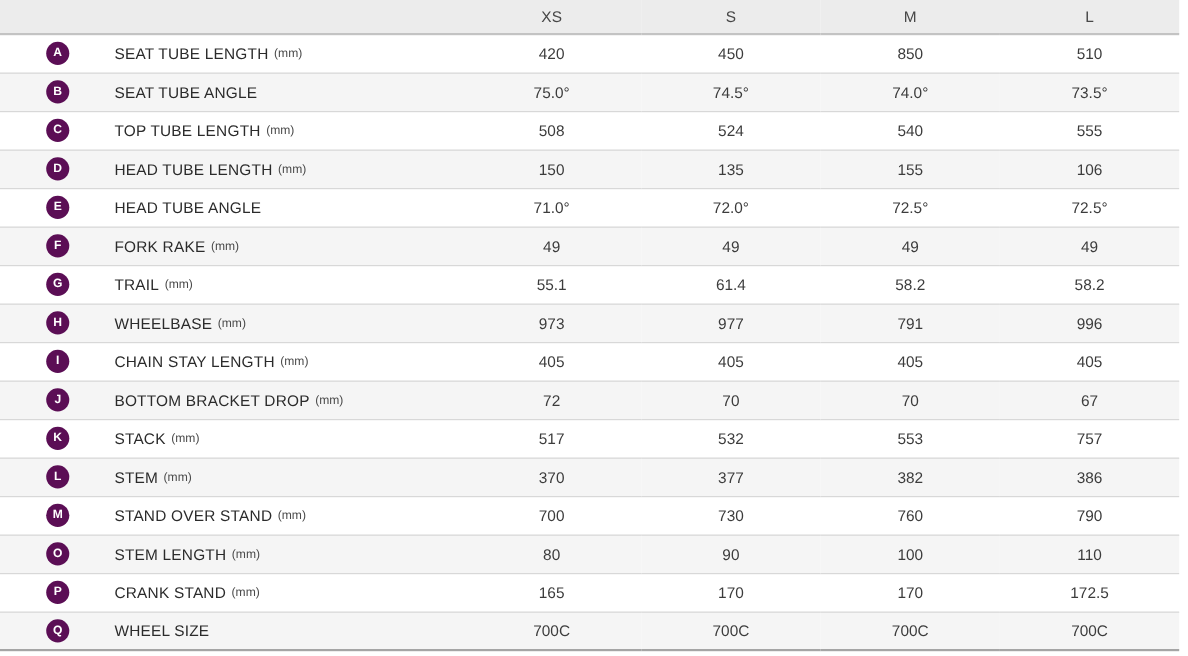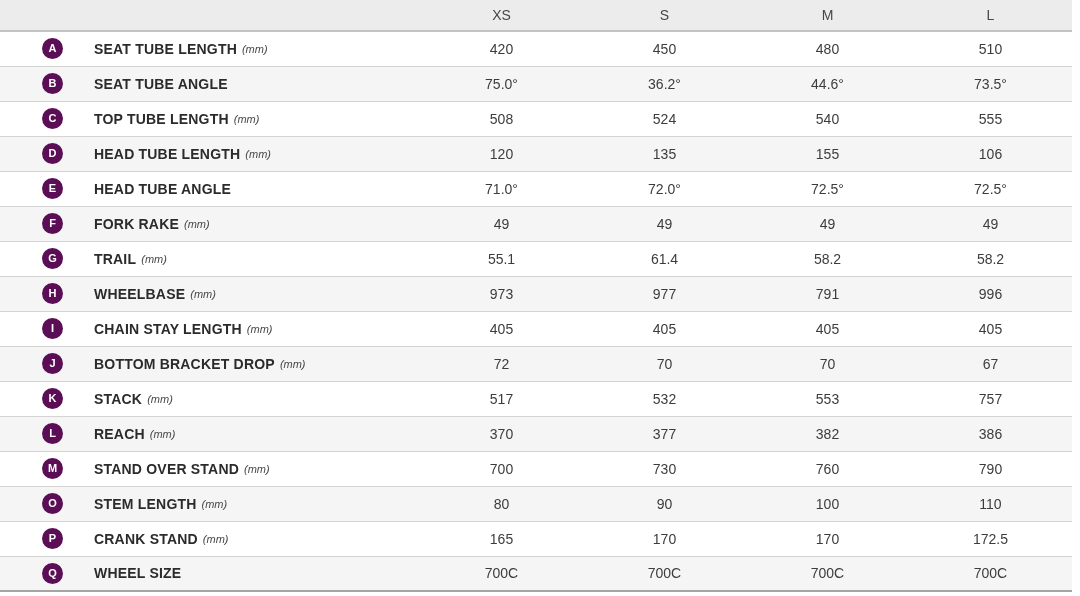--- a/index.html
+++ b/index.html
@@ -60,34 +60,33 @@
     background: #5b0e55;
     color: #ffffff;
     font-size: 11px;
     font-weight: 700;
     display: flex;
     align-items: center;
     justify-content: center;
     line-height: 1;
   }
   .spec-label {
-    margin-left: 31px;
+    margin-left: 41px;
     font-size: 14px;
-    font-weight: 700;
+    font-weight: 400;
     color: #2b2b2b;
     letter-spacing: 0.2px;
     white-space: nowrap;
   }
   .spec-unit {
     margin-left: 5px;
     font-size: 11px;
     font-weight: 400;
     color: #4a4a4a;
     white-space: nowrap;
-    font-style: italic;
   }
   td.value-cell {
     text-align: center;
     font-size: 14px;
     color: #3c3c3c;
   }
 </style>
 </head>
 <body>
 
@@ -113,35 +112,35 @@
   <tr>
     <td class="label-cell">
       <div class="label-wrap">
         <span class="letter-badge">A</span>
         <span class="spec-label">SEAT TUBE LENGTH</span>
         <span class="spec-unit">(mm)</span>
       </div>
     </td>
     <td class="value-cell">420</td>
     <td class="value-cell">450</td>
-    <td class="value-cell">480</td>
+    <td class="value-cell">850</td>
     <td class="value-cell">510</td>
   </tr>
 
   <tr>
     <td class="label-cell">
       <div class="label-wrap">
         <span class="letter-badge">B</span>
         <span class="spec-label">SEAT TUBE ANGLE</span>
         <span class="spec-unit"></span>
       </div>
     </td>
     <td class="value-cell">75.0°</td>
-    <td class="value-cell">36.2°</td>
-    <td class="value-cell">44.6°</td>
+    <td class="value-cell">74.5°</td>
+    <td class="value-cell">74.0°</td>
     <td class="value-cell">73.5°</td>
   </tr>
 
   <tr>
     <td class="label-cell">
       <div class="label-wrap">
         <span class="letter-badge">C</span>
         <span class="spec-label">TOP TUBE LENGTH</span>
         <span class="spec-unit">(mm)</span>
       </div>
@@ -153,21 +152,21 @@
   </tr>
 
   <tr>
     <td class="label-cell">
       <div class="label-wrap">
         <span class="letter-badge">D</span>
         <span class="spec-label">HEAD TUBE LENGTH</span>
         <span class="spec-unit">(mm)</span>
       </div>
     </td>
-    <td class="value-cell">120</td>
+    <td class="value-cell">150</td>
     <td class="value-cell">135</td>
     <td class="value-cell">155</td>
     <td class="value-cell">106</td>
   </tr>
 
   <tr>
     <td class="label-cell">
       <div class="label-wrap">
         <span class="letter-badge">E</span>
         <span class="spec-label">HEAD TUBE ANGLE</span>
@@ -261,21 +260,21 @@
     <td class="value-cell">517</td>
     <td class="value-cell">532</td>
     <td class="value-cell">553</td>
     <td class="value-cell">757</td>
   </tr>
 
   <tr>
     <td class="label-cell">
       <div class="label-wrap">
         <span class="letter-badge">L</span>
-        <span class="spec-label">REACH</span>
+        <span class="spec-label">STEM</span>
         <span class="spec-unit">(mm)</span>
       </div>
     </td>
     <td class="value-cell">370</td>
     <td class="value-cell">377</td>
     <td class="value-cell">382</td>
     <td class="value-cell">386</td>
   </tr>
 
   <tr>

